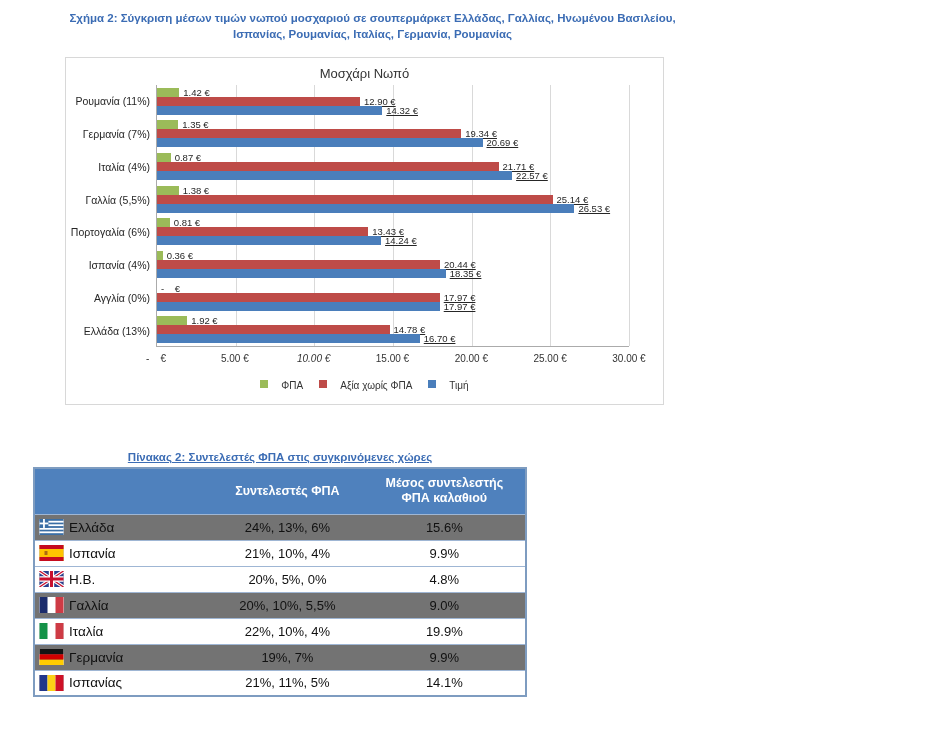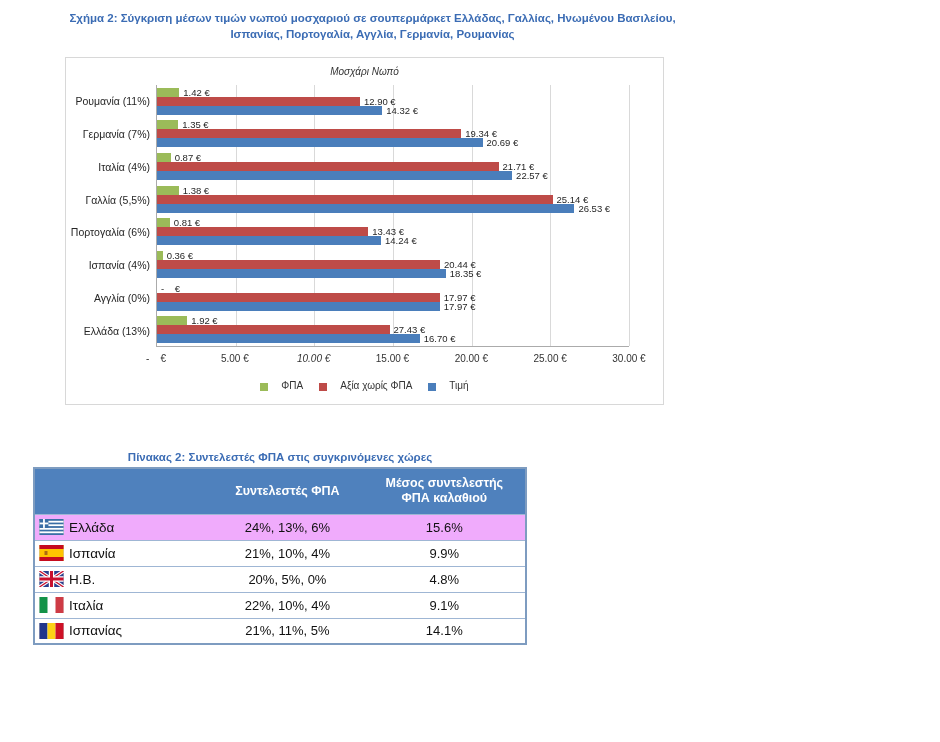--- a/index.html
+++ b/index.html
@@ -13,76 +13,76 @@
   .fig-caption {
     position:absolute; top:10px; left:0; width:745px; text-align:center;
     font-size:11.5px; font-weight:bold; color:#3B6CB4; line-height:16px;
   }
 
   
   .chart-box {
     position:absolute; left:65px; top:57px; width:599px; height:348px;
     background:#fff; border:1px solid #D8D8D8;
   }
-  .chart-title { text-align:center; margin-top:8px; font-size:10px; color:#333;font-style:italic; }
+  .chart-title { text-align:center; margin-top:8px; font-size:13px; color:#333; }
   .plot { position:absolute; top:27px; left:8px; right:34px; height:262px; display:flex; }
   .cat-col { width:82px; display:flex; flex-direction:column; }
   .cat-label {
     flex:1; display:flex; align-items:center; justify-content:flex-end;
     padding-right:6px; font-size:10.5px; color:#262626; white-space:nowrap;
   }
   .bars-area {
     flex:1; position:relative;
     border-left:1px solid #ABABAB; border-bottom:1px solid #ABABAB;
   }
   .gridline { position:absolute; top:0; bottom:0; width:1px; background:#D9D9D9; }
   .group { height:12.5%; display:flex; flex-direction:column; justify-content:center; position:relative; }
   .bar-row { height:9px; display:flex; align-items:center; }
   .bar { height:9px; flex:none; }
-  .bar-label { margin-left:4px; font-size:9.5px; line-height:9px; color:#262626; white-space:pre; }
+  .bar-label { margin-left:4px; font-size:9.5px; line-height:9px; color:#262626; white-space:pre;text-decoration:underline; }
   .xaxis { position:absolute; left:90px; right:34px; top:295px; height:14px; }
   .tick { position:absolute; transform:translateX(-50%); font-size:10px; color:#333; white-space:pre; }
   .legend {
     position:absolute; left:0; right:0; top:322px; display:flex;
     justify-content:center; align-items:center; gap:16px;
   }
-  .legend-item { display:flex; align-items:flex-end; gap:13px; font-size:10px; color:#333; }
+  .legend-item { display:flex; align-items:flex-start; gap:13px; font-size:10px; color:#333; }
   .swatch { width:8px; height:8px; flex:none; }
 
   
   .table-caption {
     position:absolute; top:451px; left:33px; width:494px; text-align:center;
-    font-size:11.5px; font-weight:bold; color:#3B6CB4;
+    font-size:11.5px; font-weight:bold; color:#3B6CB4;text-decoration:underline;
   }
   table.vat {
     position:absolute; top:467px; left:33px; width:494px;
     border-collapse:collapse; border:2px solid #7E9CC0;
   }
   table.vat th {
     background:#4F81BD; color:#fff; font-size:12.5px; font-weight:bold;
     height:46px; vertical-align:middle; text-align:center; line-height:15px; padding:0 8px;
   }
   table.vat td {
     height:26px; font-size:13px; vertical-align:middle; text-align:center;
     border-top:1px solid #9FB6D4; background:#fff; color:#111;
   }
-  table.vat tr.alt td { background:#f0abfc; }
+  table.vat tr.alt td { background:#737373; }
   td.c-country { text-align:left; padding-left:4px; }
   .country-cell { display:flex; align-items:center; gap:5px; }
   .country-name { font-size:13.5px; }
   .flag { width:25px; height:16px; flex:none; display:inline-flex; box-shadow:0 0 0 1px #c9c9c9 inset; }
   .flag svg { width:100%; height:100%; display:block; }
   .col-country { width:178px; } .col-rates { width:153px;margin-top:32px; } .col-avg { width:163px;margin-top:28px; }
 </style>
 </head>
 <body>
 
 <div class="fig-caption">
   <div>Σχήμα 2: Σύγκριση μέσων τιμών νωπού μοσχαριού σε σουπερμάρκετ Ελλάδας, Γαλλίας, Ηνωμένου Βασιλείου,</div>
-  <div>Ισπανίας, Πορτογαλία, Αγγλία, Γερμανία, Ρουμανίας</div>
+  <div>Ισπανίας, Ρουμανίας, Ιταλίας, Γερμανία, Ρουμανίας</div>
 </div>
 
 <div class="chart-box">
   <div class="chart-title">Μοσχάρι Νωπό</div>
   <div class="plot">
     <div class="cat-col">
         <div class="cat-label">Ρουμανία (11%)</div>
         <div class="cat-label">Γερμανία (7%)</div>
         <div class="cat-label">Ιταλία (4%)</div>
         <div class="cat-label">Γαλλία (5,5%)</div>
@@ -196,21 +196,21 @@
             <div class="bar-label">17.97 €</div>
           </div>
         </div>
         <div class="group">
           <div class="bar-row">
             <div class="bar" style="width: 6.4%; background: rgb(155, 187, 89);"></div>
             <div class="bar-label">1.92 €</div>
           </div>
           <div class="bar-row">
             <div class="bar" style="width: 49.2667%; background: rgb(190, 75, 72);"></div>
-            <div class="bar-label">27.43 €</div>
+            <div class="bar-label">14.78 €</div>
           </div>
           <div class="bar-row">
             <div class="bar" style="width: 55.6667%; background: rgb(74, 126, 187);"></div>
             <div class="bar-label">16.70 €</div>
           </div>
         </div>
       </div>
   </div>
   <div class="xaxis">
       <div class="tick" style="left: 0%;">-    €</div>
@@ -297,35 +297,67 @@
                 <path d="M12,0 V16 M0,8 H24" stroke="#fff" stroke-width="5.4"></path>
                 <path d="M12,0 V16 M0,8 H24" stroke="#C8102E" stroke-width="3"></path>
               </svg>
             </span>
             <span class="country-name">Η.Β.</span>
           </div>
         </td>
         <td>20%, 5%, 0%</td>
         <td>4.8%</td>
       </tr>
+      <tr class="alt">
+        <td class="c-country">
+          <div class="country-cell">
+            <span class="flag">
+              <svg viewBox="0 0 24 16">
+                <rect width="24" height="16" fill="#fff"></rect>
+                <rect width="8" height="16" fill="#1B2C6B"></rect>
+                <rect x="16" width="8" height="16" fill="#CE3B45"></rect>
+              </svg>
+            </span>
+            <span class="country-name">Γαλλία</span>
+          </div>
+        </td>
+        <td>20%, 10%, 5,5%</td>
+        <td>9.0%</td>
+      </tr>
       <tr>
         <td class="c-country">
           <div class="country-cell">
             <span class="flag">
               <svg viewBox="0 0 24 16">
                 <rect width="24" height="16" fill="#fff"></rect>
                 <rect width="8" height="16" fill="#149248"></rect>
                 <rect x="16" width="8" height="16" fill="#CE3B45"></rect>
               </svg>
             </span>
             <span class="country-name">Ιταλία</span>
           </div>
         </td>
         <td>22%, 10%, 4%</td>
-        <td>9.1%</td>
+        <td>19.9%</td>
+      </tr>
+      <tr class="alt">
+        <td class="c-country">
+          <div class="country-cell">
+            <span class="flag">
+              <svg viewBox="0 0 24 16">
+                <rect width="24" height="5.3" fill="#141414"></rect>
+                <rect y="5.3" width="24" height="5.4" fill="#D00000"></rect>
+                <rect y="10.7" width="24" height="5.3" fill="#FFCC00"></rect>
+              </svg>
+            </span>
+            <span class="country-name">Γερμανία</span>
+          </div>
+        </td>
+        <td>19%, 7%</td>
+        <td>9.9%</td>
       </tr>
       <tr>
         <td class="c-country">
           <div class="country-cell">
             <span class="flag">
               <svg viewBox="0 0 24 16">
                 <rect width="8" height="16" fill="#21368B"></rect>
                 <rect x="8" width="8" height="16" fill="#FCD116"></rect>
                 <rect x="16" width="8" height="16" fill="#CE1126"></rect>
               </svg>

